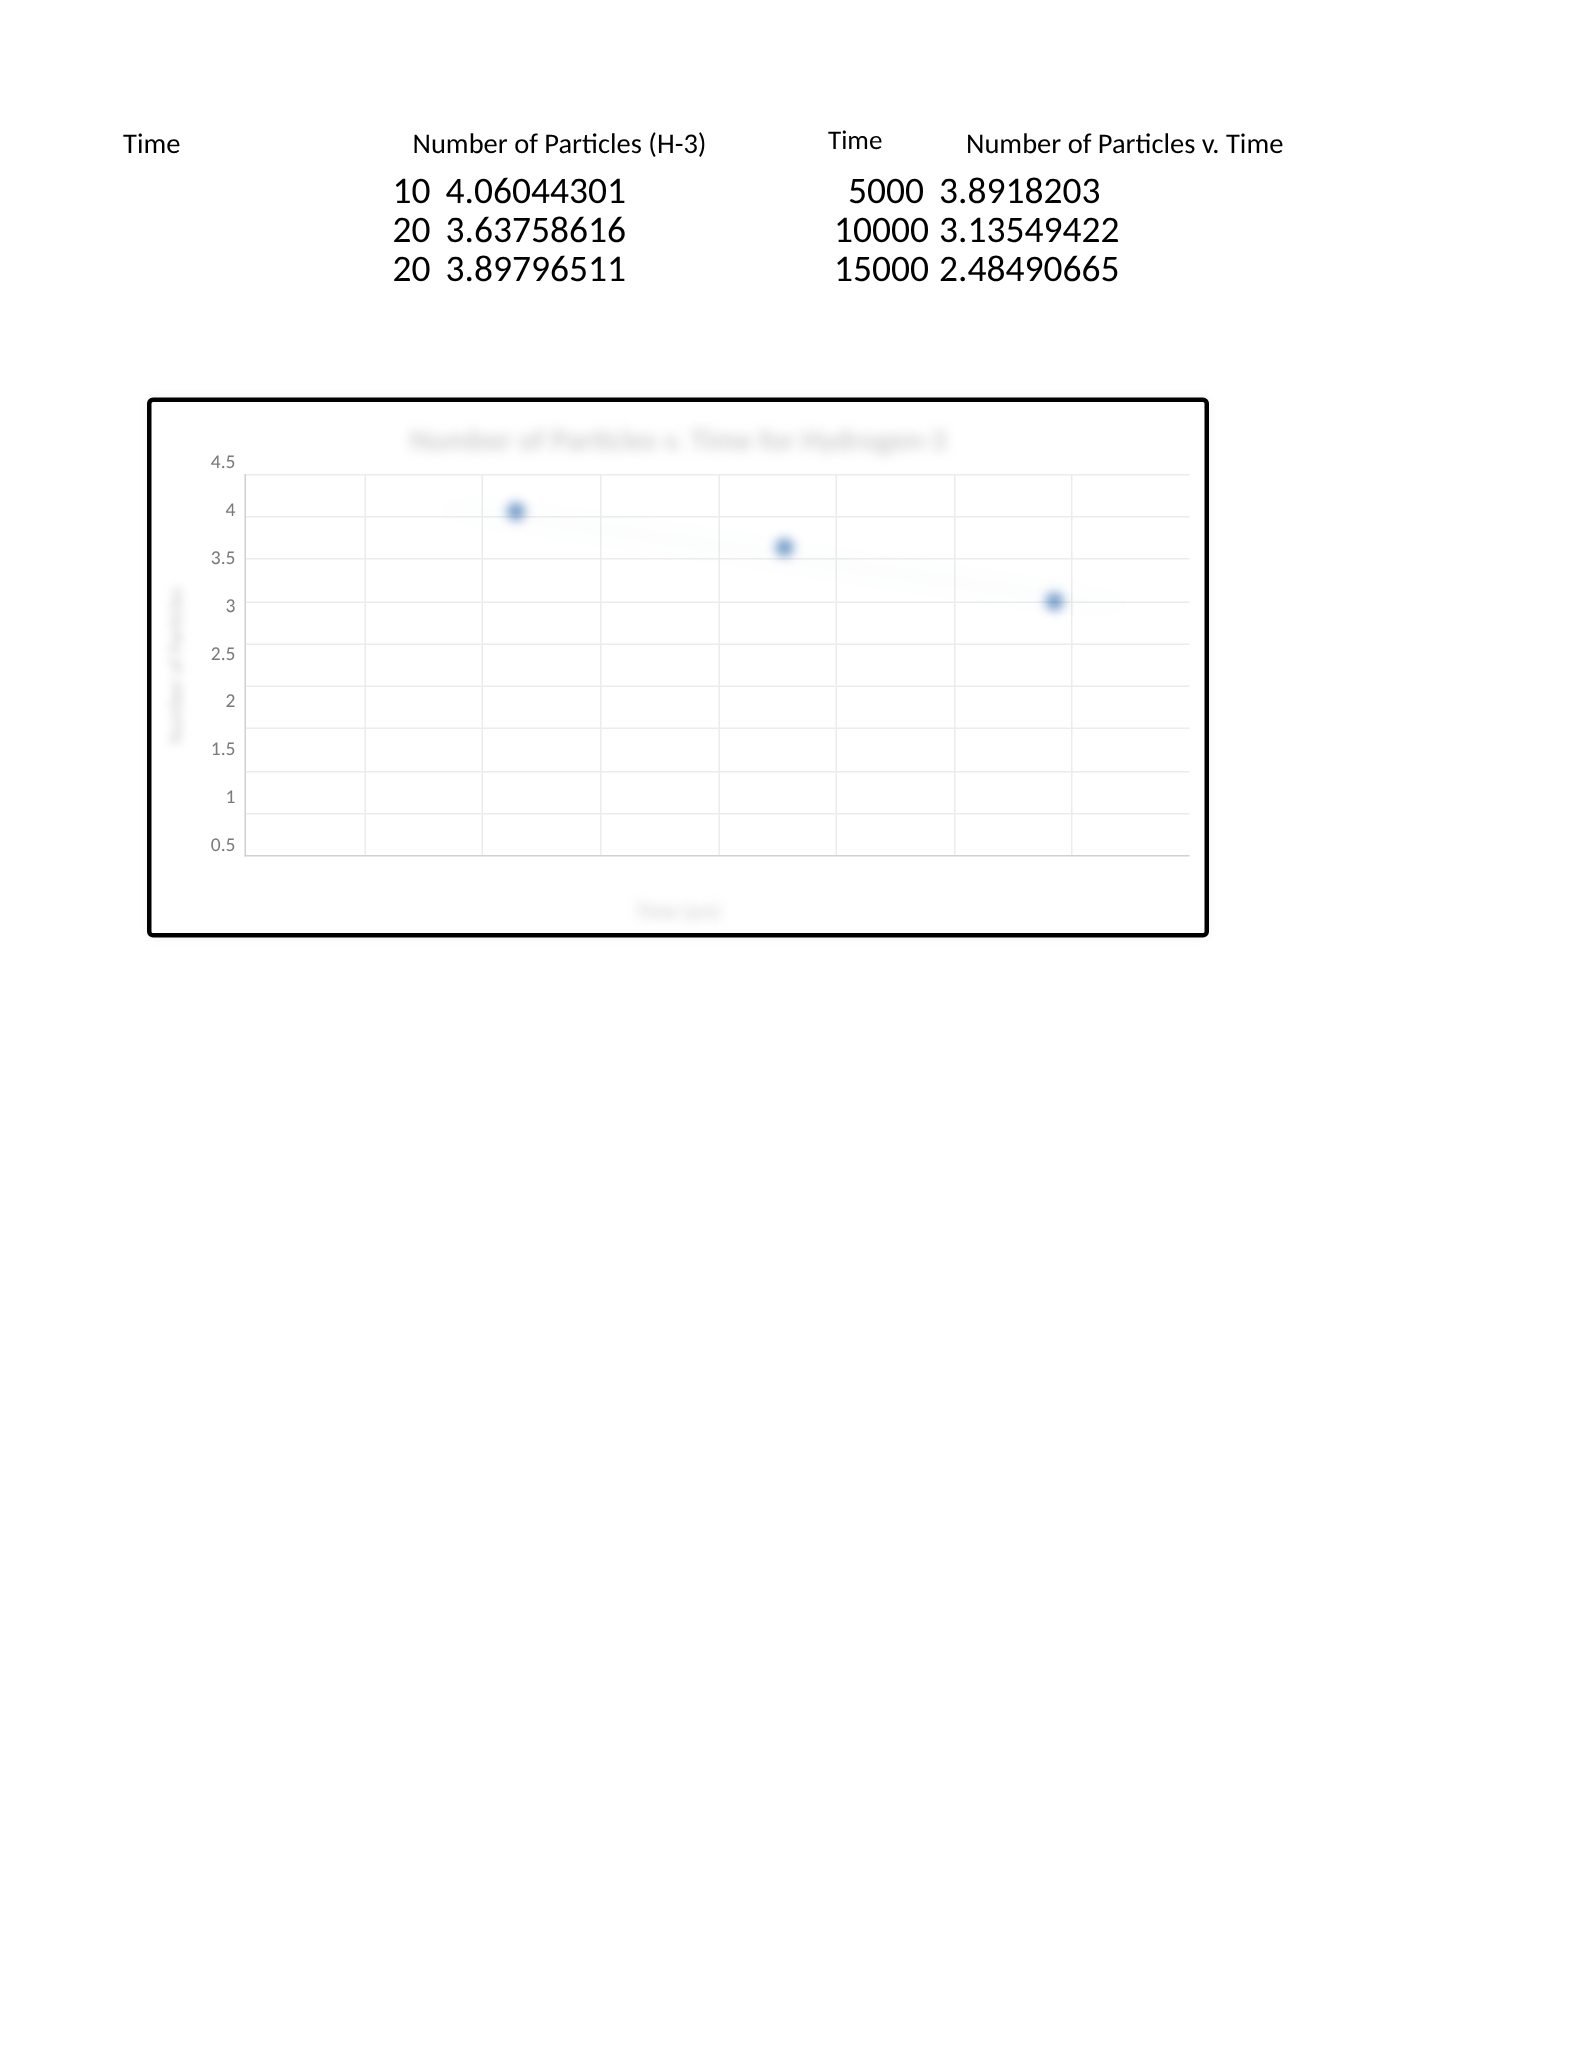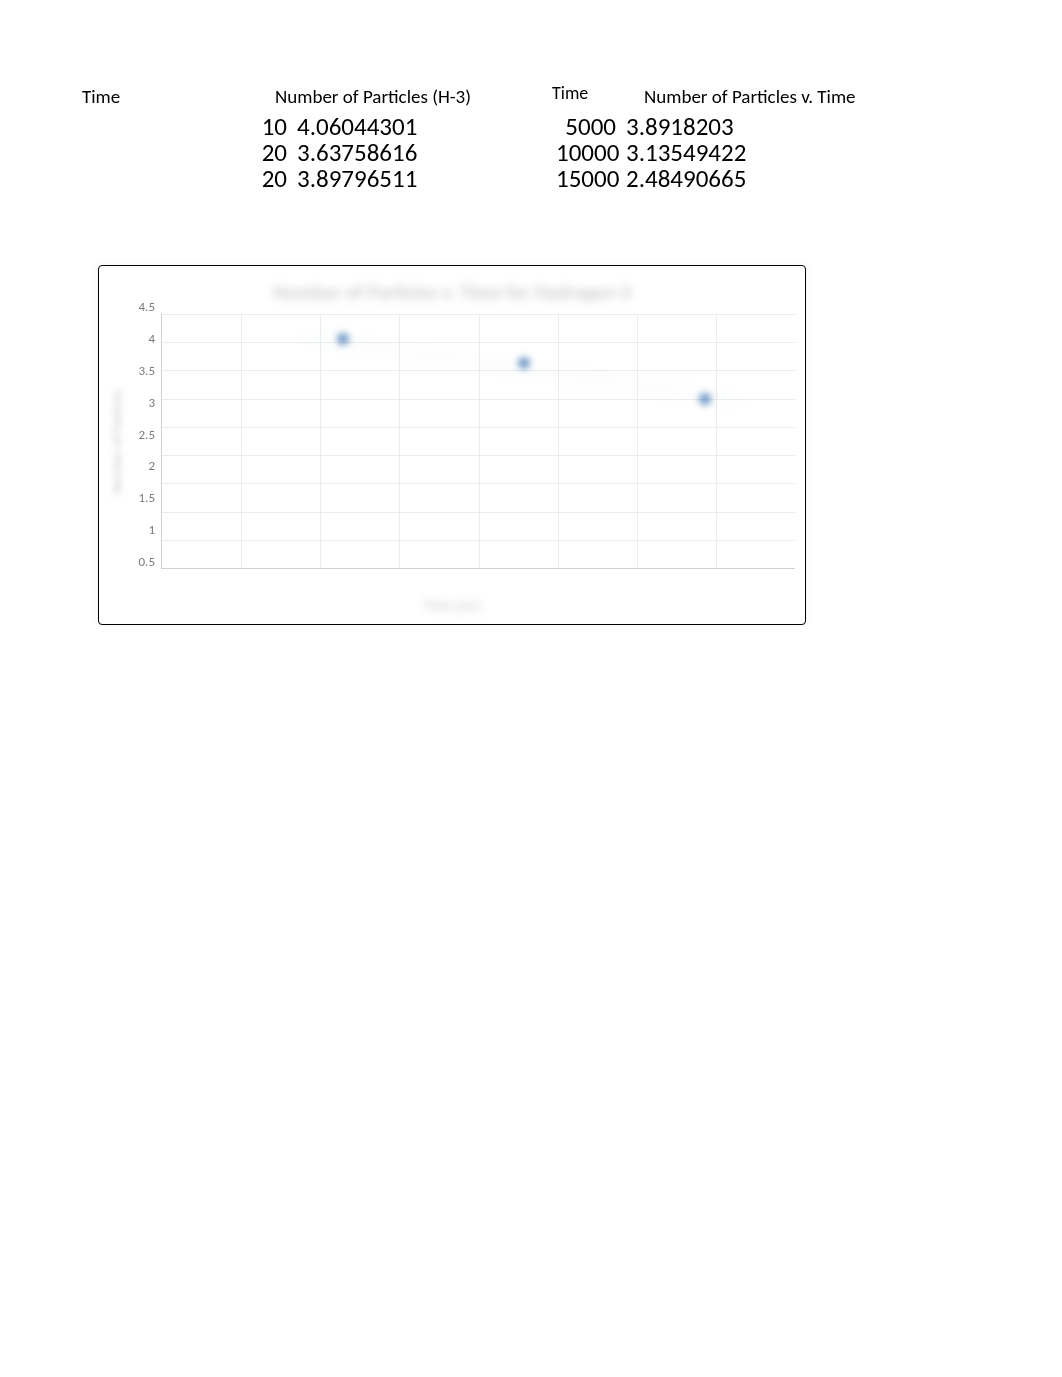--- a/index.html
+++ b/index.html
@@ -92,21 +92,21 @@
     .tables-container {
       position: relative;
       height: 110px;
     }
     .chart-container {
       margin-top: 70px;
       margin-left: 98px;
       width: 708px;
       height: 360px;
       background: #ffffff;
-      border: 1px solid #000000;
+      border: 3px solid #000000;
       border-radius: 4px;
       box-shadow: 0 0 8px rgba(0,0,0,0.05);
       padding: 14px 10px 12px 10px;
       position: relative;
     }
     .chart-title {
       text-align: center;
       font-size: 20px;
       font-weight: bold;
       color: #cfcfcf;

